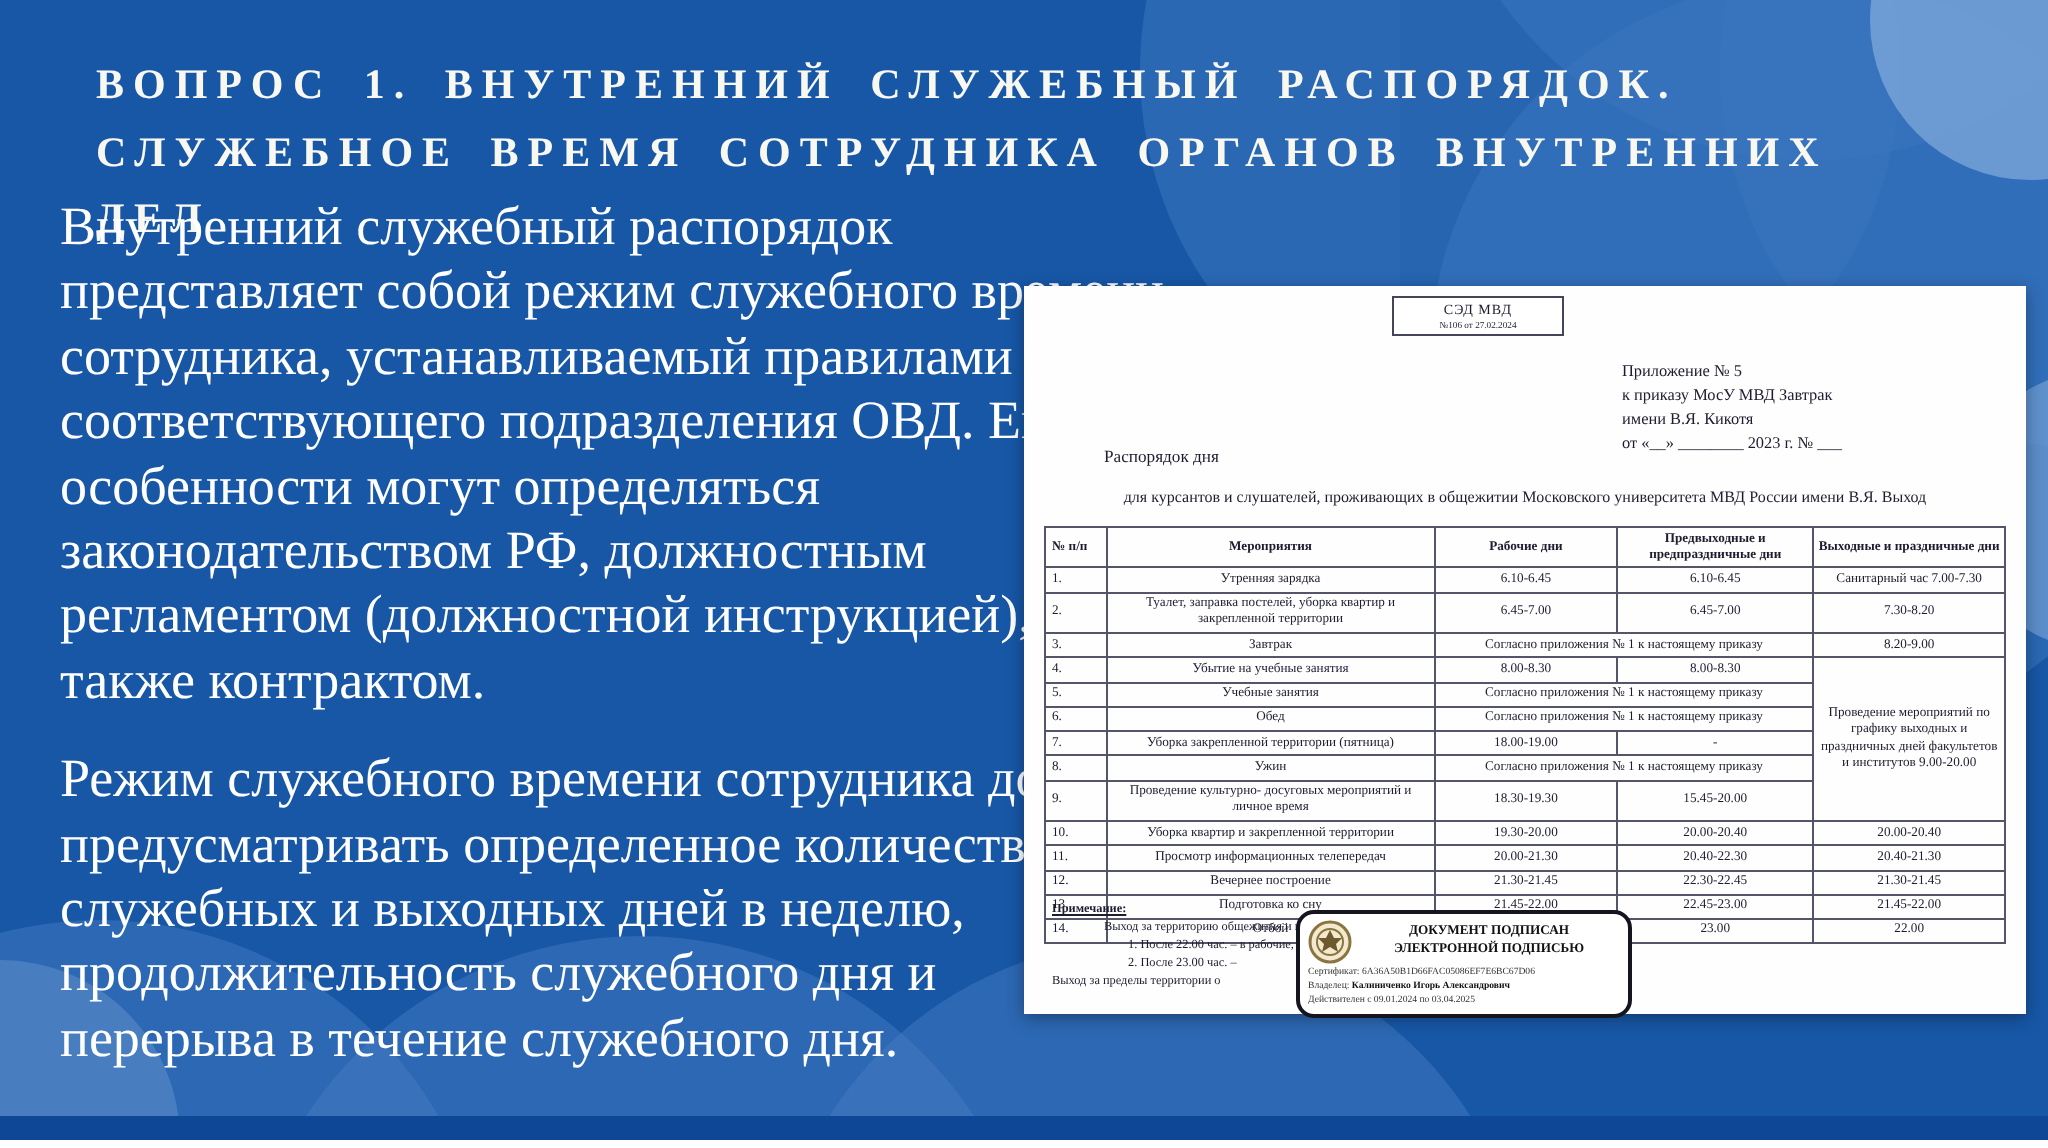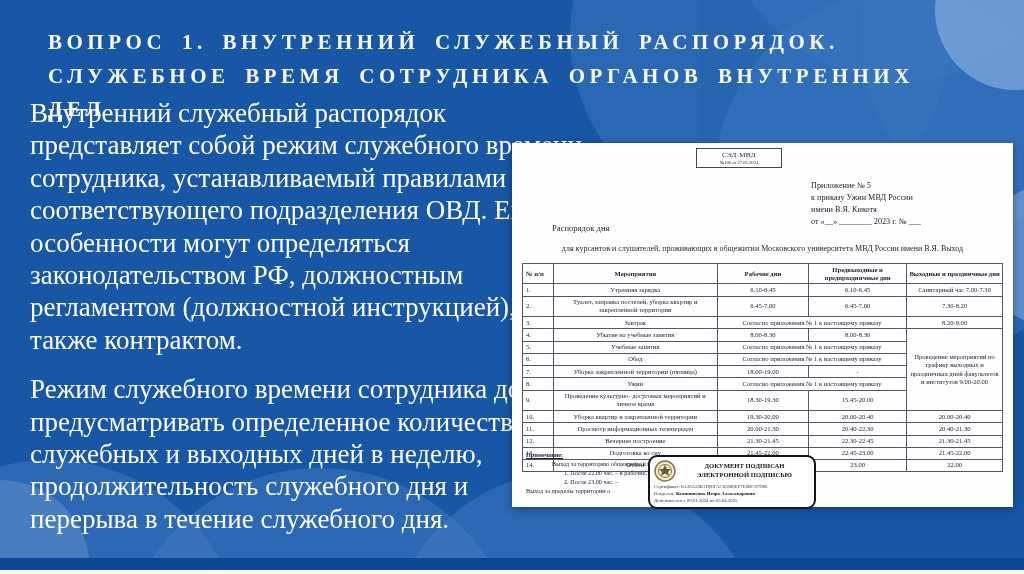--- a/index.html
+++ b/index.html
@@ -93,21 +93,21 @@
 
   <div id="doc-page">
 
     <div id="sed-stamp">
       <div class="s1">СЭД МВД</div>
       <div class="s2">№106 от 27.02.2024</div>
     </div>
 
     <div id="appendix">
       <div>Приложение № 5</div>
-      <div>к приказу Ужин МВД России</div>
+      <div>к приказу МосУ МВД Завтрак</div>
       <div>имени В.Я. Кикотя</div>
       <div>от «__» ________ 2023 г.  № ___</div>
     </div>
 
     <div id="doc-title">Распорядок дня</div>
     <div id="doc-subtitle">для курсантов и слушателей, проживающих в общежитии Московского университета МВД России имени В.Я. Выход</div>
 
     <table id="schedule-table">
       <thead>
         <tr>

